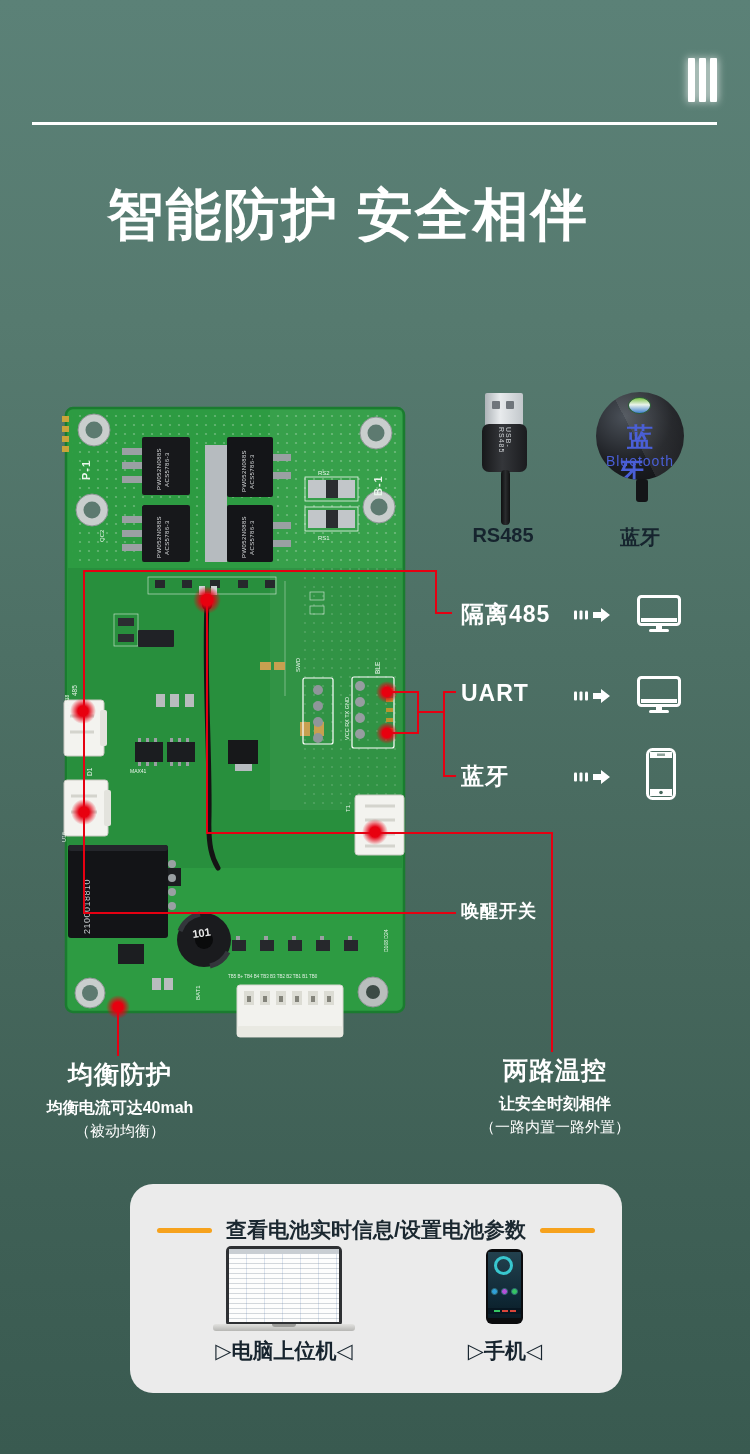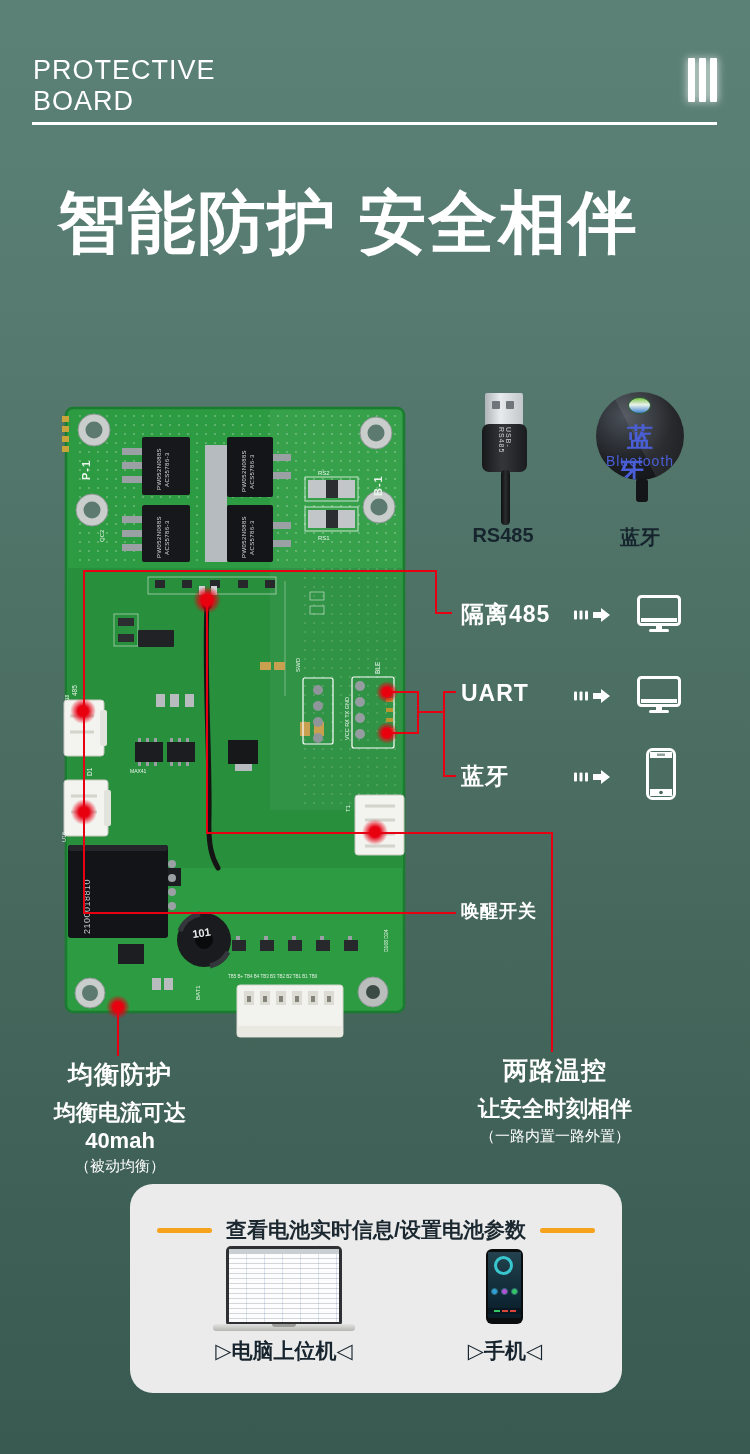--- a/index.html
+++ b/index.html
@@ -9,21 +9,21 @@
     background:linear-gradient(180deg,#5b8177 0%,#567a6f 22%,#4d7065 45%,#46675c 65%,#3f6056 82%,#395a50 100%);}
   .abs{position:absolute;}
 
   
   .brand{left:33px;top:55px;color:#fff;font-size:27px;line-height:31px;letter-spacing:1px;font-weight:400;}
   .bars-icon{left:688px;top:58px;width:30px;height:44px;display:flex;gap:4px;}
   .bars-icon span{width:7px;height:44px;background:#fff;border-radius:1px;box-shadow:0 0 9px rgba(255,255,255,.85);}
   .header-rule{left:32px;top:122px;width:685px;height:3px;background:#fff;}
 
   
-  .hero-title{left:0;top:178px;width:696px;text-align:center;color:#fff;font-size:68px;font-weight:bold;letter-spacing:2px;}
+  .hero-title{left:0;top:178px;width:696px;text-align:center;color:#fff;font-size:56px;font-weight:bold;letter-spacing:2px;}
   .hero-sub{left:0;top:258px;width:750px;text-align:center;color:#fff;font-size:25px;letter-spacing:2px;}
 
   
   .usb{left:482px;top:393px;width:46px;height:131px;}
   .usb .metal{position:absolute;left:3px;top:0;width:38px;height:33px;border-radius:2px;
     background:linear-gradient(90deg,#aeb4b8,#e8ebed 40%,#c2c7cb);}
   .usb .slot{position:absolute;top:8px;width:8px;height:8px;background:#6f757b;border-radius:1px;}
   .usb .slot.s1{left:10px}.usb .slot.s2{left:24px}
   .usb .body{position:absolute;left:0;top:31px;width:45px;height:48px;border-radius:7px;
     background:linear-gradient(90deg,#17181a,#34363a 45%,#1b1c1f);}
@@ -52,21 +52,21 @@
   .co-wake{left:461px;top:899px;font-size:18px;font-family:Liberation Serif, serif;}
   .tx-icon{width:38px;height:22px;}
   .tx1{left:574px;top:604px;}.tx2{left:574px;top:685px;}.tx3{left:574px;top:766px;}
   .mon1{left:637px;top:595px;}.mon2{left:637px;top:676px;}
   .phone-ico{left:646px;top:748px;}
 
   .block-center{text-align:center;color:#fff;}
   .blk-temp{left:455px;top:1054px;width:200px;}
   .blk-bal{left:20px;top:1058px;width:200px;}
   .blk-title{font-size:25px;font-weight:bold;letter-spacing:1px;}
-  .blk-d1{font-size:22px;font-weight:bold;margin-top:7px;}
+  .blk-d1{font-size:16px;font-weight:bold;margin-top:7px;}
   .blk-d2{font-size:15px;margin-top:3px;}
 
   
   .redlines{left:0;top:0;width:750px;height:1454px;pointer-events:none;}
 
   
   .pcb-svg{left:60px;top:396px;width:348px;height:650px;}
 
   
   .card{left:130px;top:1184px;width:492px;height:209px;background:#ebebeb;border-radius:23px;}
@@ -93,24 +93,20 @@
   .cphone .b1{background:#35c463;}.cphone .b2{background:#d8453a;}.cphone .b3{background:#d8453a;}
   .dev-label{position:absolute;top:153px;text-align:center;color:#17242e;font-weight:bold;font-size:21px;}
   .pc-lab{left:68px;width:172px;}
   .ph-lab{left:325px;width:100px;}
 </style>
 </head>
 <body>
 
 <div class="canvas">
 
-  <div class="abs brand">
-    <div>PROTECTIVE</div>
-    <div>BOARD</div>
-  </div>
   <div class="abs bars-icon">
       <span></span>
       <span></span>
       <span></span>
     </div>
   <div class="abs header-rule"></div>
 
   <div class="abs hero-title">智能防护 安全相伴</div>
 
   <svg class="abs pcb-svg" viewBox="0 0 348 650" xmlns="http://www.w3.org/2000/svg">

